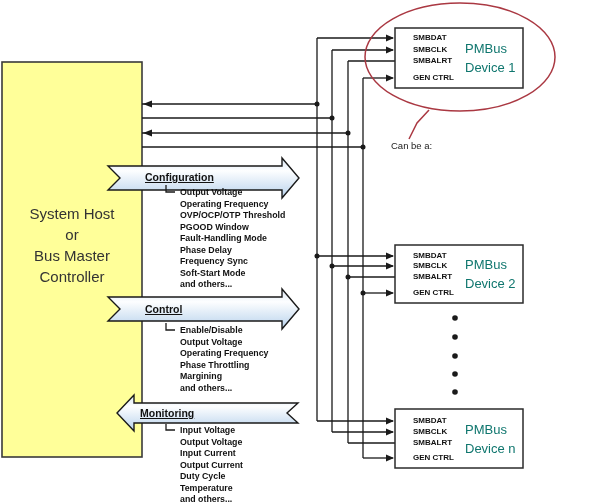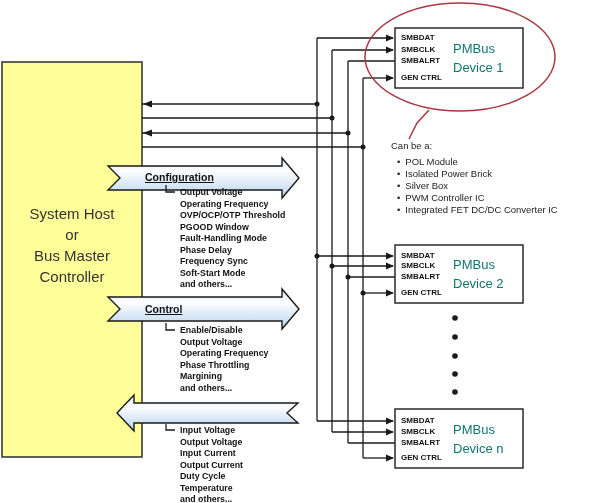--- a/index.html
+++ b/index.html
@@ -3,21 +3,21 @@
 <meta charset="utf-8">
 <style>
   html,body{margin:0;padding:0;background:#fff;}
   #canvas{position:relative;width:600px;height:503px;background:#fff;overflow:hidden;
           font-family:"Liberation Sans",sans-serif;color:#111;}
   #wiring{position:absolute;left:0;top:0;z-index:1;}
   .txt{position:absolute;z-index:2;background:transparent;}
   .host-label{left:2px;top:62px;width:140px;height:366px;display:flex;align-items:center;
               justify-content:center;text-align:center;font-size:15px;line-height:21px;
               color:#333;white-space:pre-line;}
-  .devbox{position:absolute;left:395px;width:128px;z-index:2;}
+  .devbox{position:absolute;left:407px;width:128px;z-index:2;}
   .pin{position:absolute;left:6px;font-size:8px;font-weight:bold;line-height:8px;color:#111;letter-spacing:0;}
   .devname{position:absolute;left:58px;top:50%;transform:translateY(-50%);font-size:13px;
            line-height:19px;color:#0f766e;white-space:pre-line;}
   .arrow-label{position:absolute;width:150px;font-size:10.5px;font-weight:bold;
                color:#111;z-index:2;text-decoration:underline;}
   .plist{position:absolute;left:180px;z-index:2;}
   .plist .li{font-size:8.8px;font-weight:bold;line-height:11.5px;color:#111;white-space:nowrap;}
   .annot-head{left:391px;top:140px;font-size:9.5px;color:#222;}
   .annot-list{position:absolute;left:397px;top:156px;z-index:2;}
   .annot-list .ai{font-size:9.5px;line-height:12px;color:#222;white-space:nowrap;}
@@ -154,20 +154,21 @@
     <div class="pin" style="top:8px;">SMBDAT</div>
     <div class="pin" style="top:19px;">SMBCLK</div>
     <div class="pin" style="top:30px;">SMBALRT</div>
     <div class="pin" style="top:45px;">GEN CTRL</div>
     <div class="devname">PMBus
 Device n</div>
   </div>
 
   <div class="arrow-label" style="left:145px;top:171px;">Configuration</div>
   <div class="arrow-label" style="left:145px;top:303px;">Control</div>
+  <div class="arrow-label" style="left:140px;top:407px;">Monitoring</div>
 
   <div class="plist" style="top:187px;">
     <div class="li">Output Voltage</div>
     <div class="li">Operating Frequency</div>
     <div class="li">OVP/OCP/OTP Threshold</div>
     <div class="li">PGOOD Window</div>
     <div class="li">Fault-Handling Mode</div>
     <div class="li">Phase Delay</div>
     <div class="li">Frequency Sync</div>
     <div class="li">Soft-Start Mode</div>
@@ -187,21 +188,14 @@
     <div class="li">Input Voltage</div>
     <div class="li">Output Voltage</div>
     <div class="li">Input Current</div>
     <div class="li">Output Current</div>
     <div class="li">Duty Cycle</div>
     <div class="li">Temperature</div>
     <div class="li">and others...</div>
   </div>
 
   <div class="txt annot-head">Can be a:</div>
-  <div class="annot-list">
-    <div class="ai">POL Module</div>
-    <div class="ai">Isolated Power Brick</div>
-    <div class="ai">Silver Box</div>
-    <div class="ai">PWM Controller IC</div>
-    <div class="ai">Integrated FET DC/DC Converter IC</div>
-  </div>
 
 </div>
 
 </body></html>

